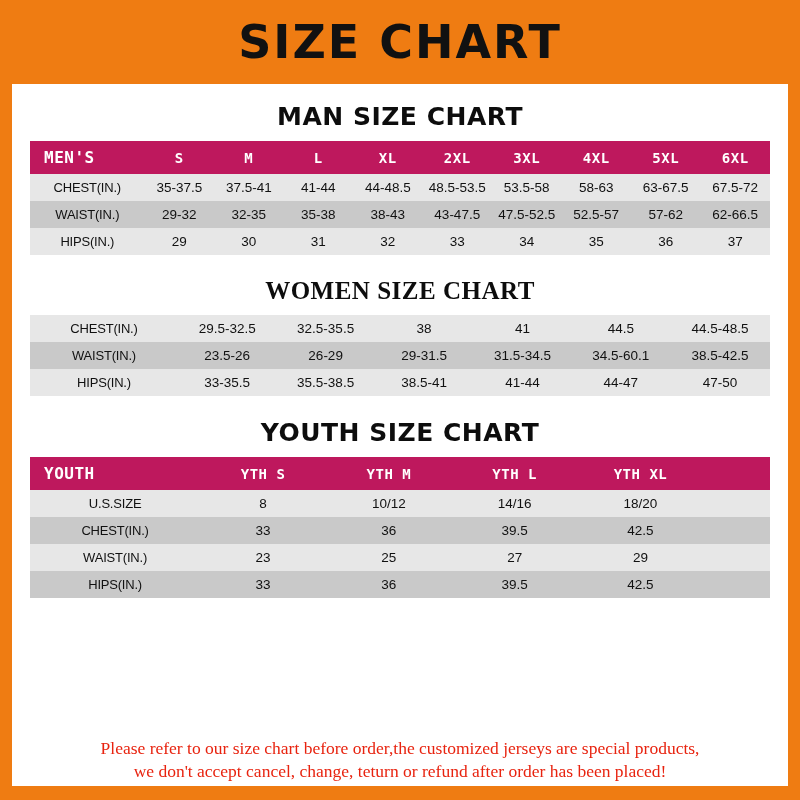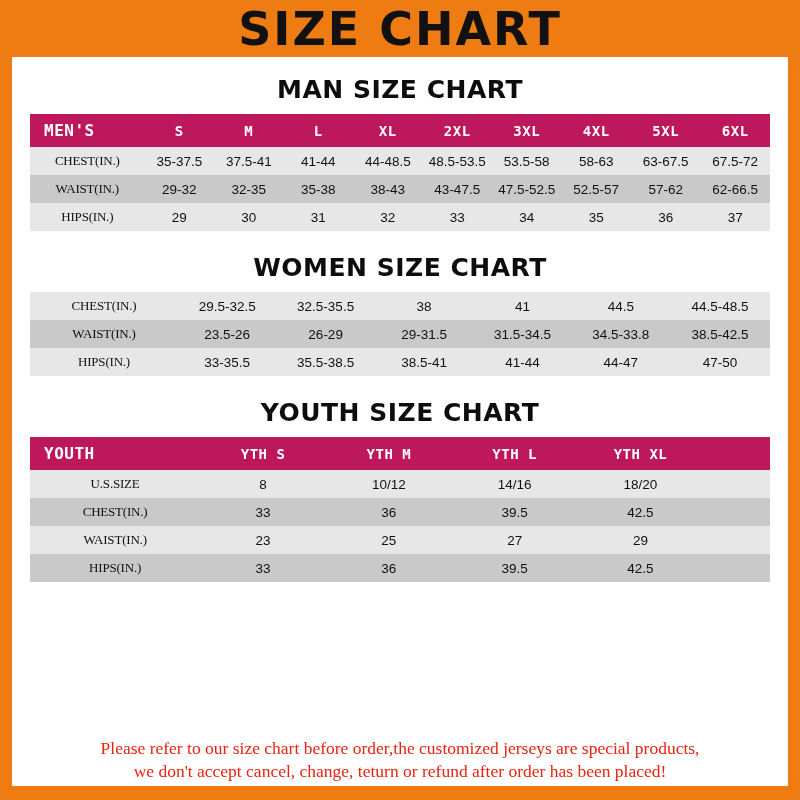--- a/index.html
+++ b/index.html
@@ -19,21 +19,21 @@
     height: 800px;
     background: #ffffff;
     box-sizing: border-box;
     border-left: 12px solid #ef7c12;
     border-right: 12px solid #ef7c12;
     display: flex;
     flex-direction: column;
   }
   .header-band {
     background: #ef7c12;
-    height: 57px;
+    height: 84px;
     margin: 0 -12px;
     display: flex;
     align-items: center;
     justify-content: center;
   }
   .header-title {
     font-family: "DejaVu Sans", sans-serif;
     font-weight: bold;
     font-size: 46px;
     letter-spacing: 2px;
@@ -47,21 +47,21 @@
   }
   .section-title {
     text-align: center;
     font-family: "DejaVu Sans", sans-serif;
     font-weight: bold;
     font-size: 25px;
     color: #0d0d0d;
     letter-spacing: 0.5px;
   }
   .s1-title { margin: 18px 0 10px 0; text-align: center; }
-  .s2-title { margin: 22px 0 10px 0; }
+  .s2-title { margin: 22px 0 10px 0; font-family: Liberation Serif, serif; }
   .s3-title { margin: 22px 0 10px 0; }
 
   table {
     width: 100%;
     border-collapse: collapse;
     table-layout: fixed;
   }
   table td, table th {
     text-align: center;
     font-family: "Liberation Sans", sans-serif;
@@ -82,21 +82,21 @@
     padding-left: 14px;
     font-size: 16px;
   }
   .body-row td {
     padding: 6px 2px;
     font-size: 13.5px;
     color: #111111;
     font-family: "Liberation Sans", sans-serif;
   }
   .body-row td.first {
-    font-family: Liberation Serif, serif;
+    font-family: Liberation Sans, sans-serif;
     font-size: 13px;
     letter-spacing: -0.2px;
     text-align: center;
   }
   .row-light { background: #e7e7e7; }
   .row-dark  { background: #c9c9c9; }
 
   .footer-note {
     background: #ffffff;
     padding: 6px 16px 2px 16px;
@@ -210,21 +210,21 @@
           <td>41</td>
           <td>44.5</td>
           <td>44.5-48.5</td>
         </tr>
         <tr class="body-row row-dark">
           <td class="first">WAIST(IN.)</td>
           <td>23.5-26</td>
           <td>26-29</td>
           <td>29-31.5</td>
           <td>31.5-34.5</td>
-          <td>34.5-33.8</td>
+          <td>34.5-60.1</td>
           <td>38.5-42.5</td>
         </tr>
         <tr class="body-row row-light">
           <td class="first">HIPS(IN.)</td>
           <td>33-35.5</td>
           <td>35.5-38.5</td>
           <td>38.5-41</td>
           <td>41-44</td>
           <td>44-47</td>
           <td>47-50</td>

